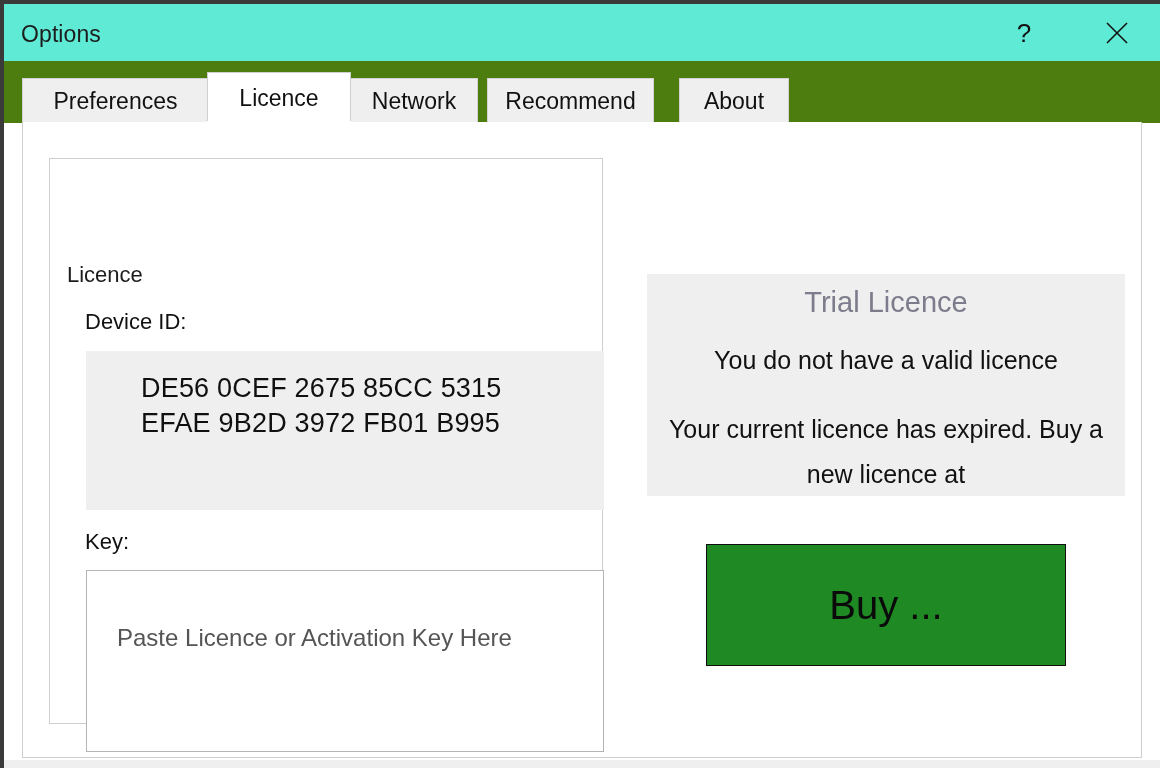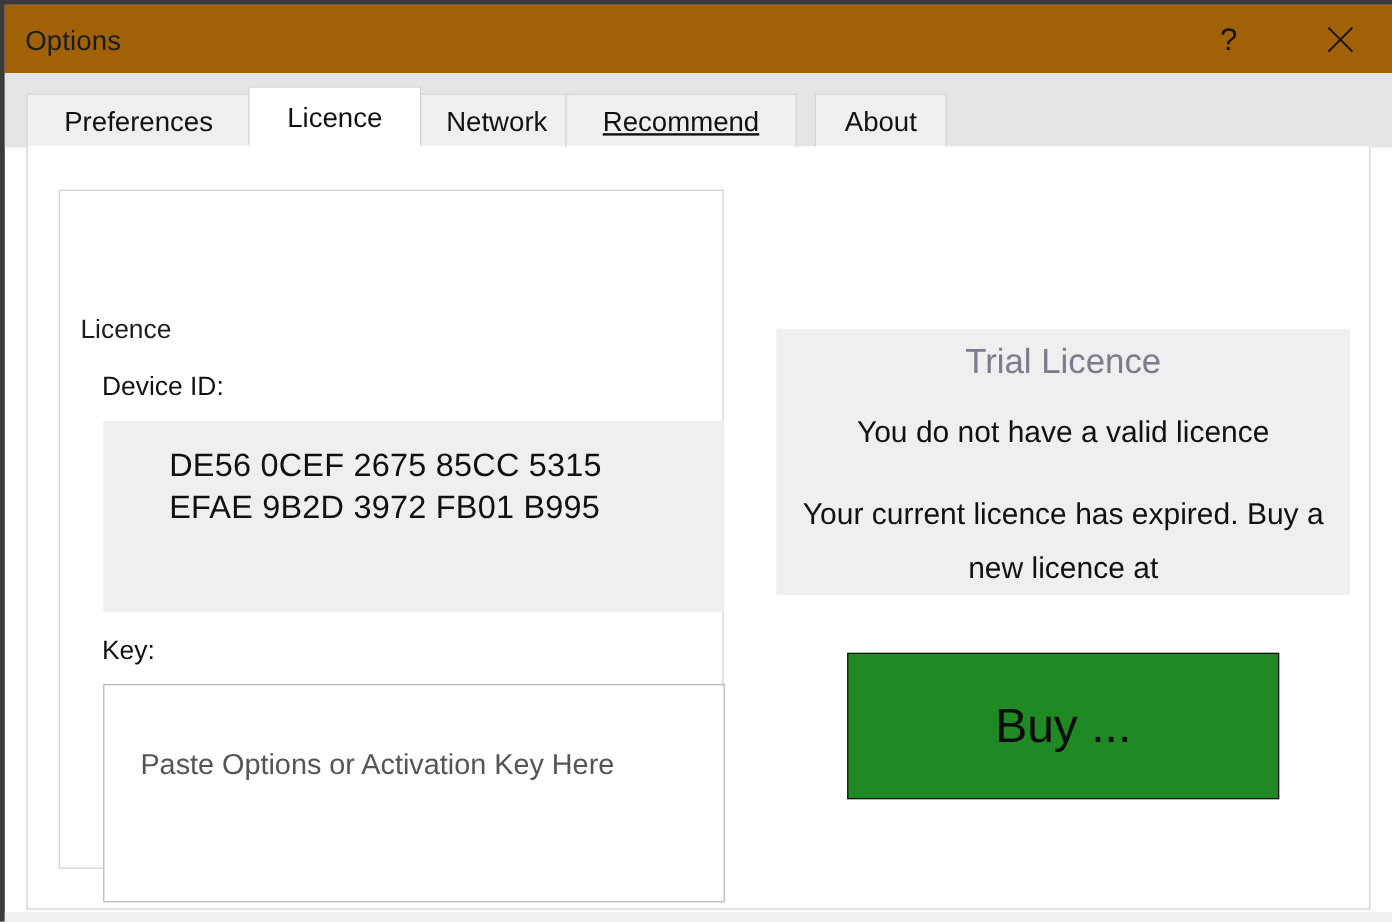--- a/index.html
+++ b/index.html
@@ -26,21 +26,21 @@
     border-left: 4px solid #3a3a3a;
     background: #ffffff;
   }
 
   
   #titlebar {
     position: absolute;
     left: 0; top: 0;
     width: 1156px;
     height: 57px;
-    background: #a16207;
+    background: #5eead4;
   }
   #title-text {
     position: absolute;
     left: 17px;
     top: 17px;
     font-size: 23px;
     color: #1c1c1c;
     letter-spacing: .1px;
     white-space: nowrap;
   }
@@ -61,21 +61,21 @@
   #close-button { left: 1082px; }
   .titlebtn svg { display: block; }
 
   
   #tabstrip {
     position: absolute;
     left: 0;
     top: 57px;
     width: 1156px;
     height: 62px;
-    background: #e5e5e5;
+    background: #4d7c0f;
   }
   .tab {
     position: absolute;
     box-sizing: border-box;
     background: #efefef;
     border: 1px solid #d3d3d3;
     border-bottom: none;
     font-size: 23px;
     color: #111111;
     display: flex;
@@ -286,21 +286,21 @@
   <div id="tabstrip">
     <div class="tab inactive" style="left:18px;  width:187px;">
         <span>Preferences</span>
       </div>
     <div class="tab active" style="left:203px; width:144px;">
         <span>Licence</span>
       </div>
     <div class="tab inactive" style="left:346px; width:128px;">
         <span>Network</span>
       </div>
-    <div class="tab inactive" style="left:467px; width:193px;text-decoration:underline;">
+    <div class="tab inactive" style="left:483px; width:167px;">
         <span>Recommend</span>
       </div>
     <div class="tab inactive" style="left:675px; width:110px;">
         <span>About</span>
       </div>
   </div>
   <div id="active-tab-mask"></div>
 
   <div id="content-panel">
 
@@ -310,21 +310,21 @@
     <div class="field-label" id="device-id-label">Device ID:</div>
 
     <div id="device-id-box">
       <div id="device-id-value">DE56 0CEF 2675 85CC 5315
 EFAE 9B2D 3972 FB01 B995</div>
     </div>
 
     <div class="field-label" id="key-label">Key:</div>
 
     <div id="key-box">
-      <div id="key-placeholder">Paste Options or Activation Key Here</div>
+      <div id="key-placeholder">Paste Licence or Activation Key Here</div>
     </div>
 
     <div id="trial-panel">
       <div id="trial-status">You do not have a valid licence</div>
       <div id="trial-heading">Trial Licence</div>
       <div id="trial-message">Your current licence has expired. Buy a new licence at https://www.fxRender.codecage.com</div>
     </div>
 
     <button id="buy-button">
       <span>Buy ...</span>

